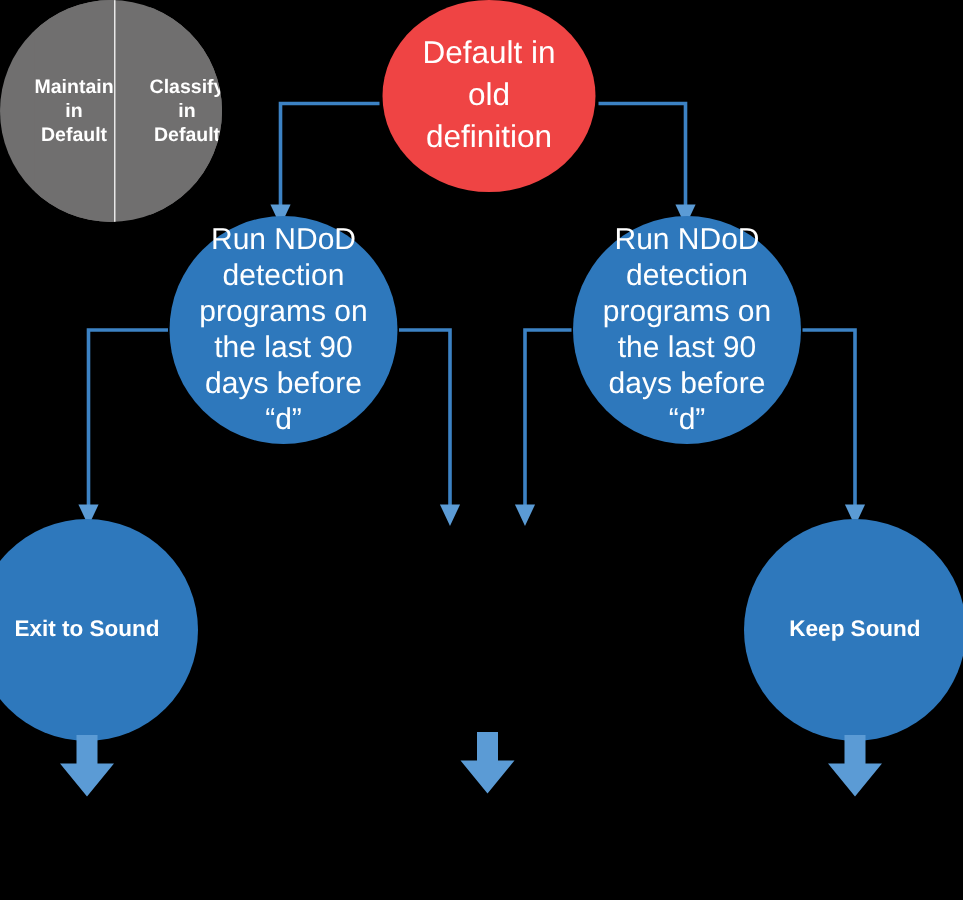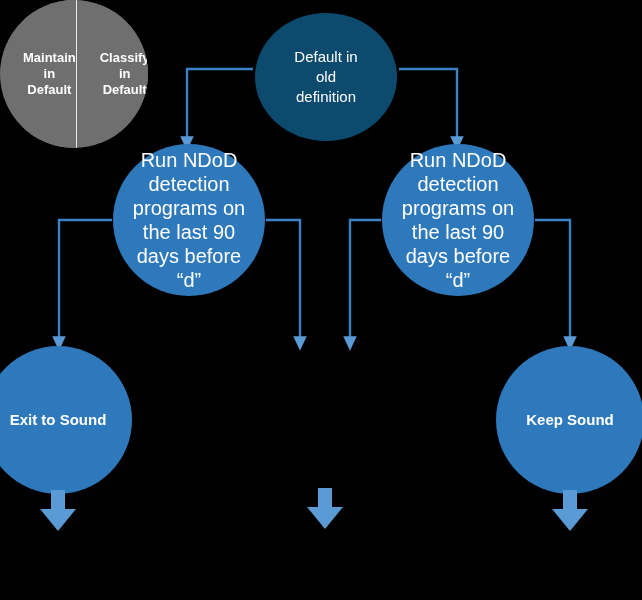--- a/index.html
+++ b/index.html
@@ -39,25 +39,25 @@
   .node-label {
     display: block;
     width: 100%;
     white-space: pre-line;
     line-height: 1.22;
   }
 
   
   #node-root {
     left: 255px;
-    top: 13px;
+    top: 0;
     width: 142px;
     height: 128px;
-    background: #0c4a6e;
-    font-size: 15px;
+    background: #ef4444;
+    font-size: 21px;
     font-weight: 400;
   }
   #node-root .node-label { line-height: 1.32; }
 
   
   .node-process {
     background: #2E78BC;
     font-size: 20px;
     font-weight: 400;
     width: 152px;

